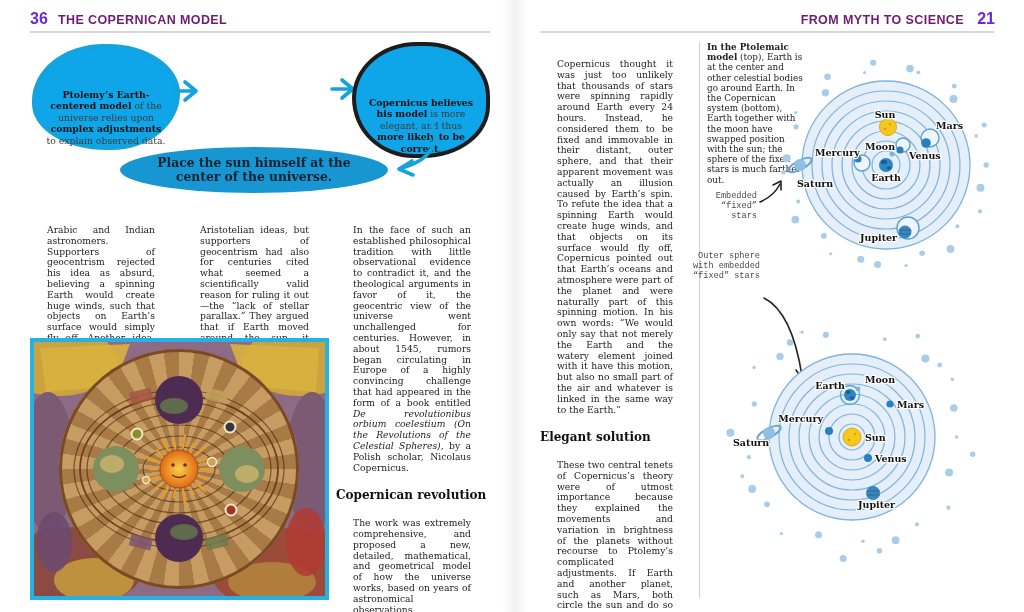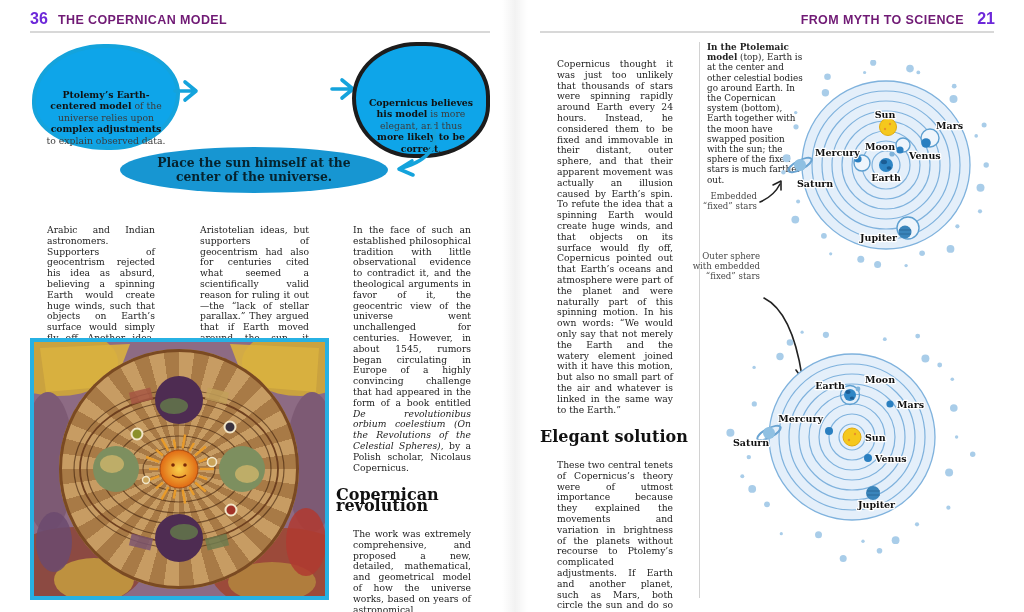--- a/index.html
+++ b/index.html
@@ -15,24 +15,24 @@
           display:flex;align-items:flex-end;justify-content:center;text-align:center;}
   .bubble p{margin:0;padding:0 10px;font-size:9.3px;line-height:11.5px;color:#3c3c3c;}
   .bubble b{color:#111;}
   .blue-b{border:4px solid #14a3dc;}
   .black-b{border:4.5px solid #1c1c1c;border-radius:52% 48% 50% 50% / 48% 55% 45% 55%;}
   .concl{background:#1796d2;border-radius:50%;display:flex;align-items:center;justify-content:center;
          text-align:center;font-weight:bold;font-size:12.3px;line-height:14.5px;color:#06232e;}
   .coltxt{font-size:9.2px;line-height:10.8px;text-align:justify;}
   .coltxt p{margin:17px;}
   .coltxt p.ind{text-indent:13px;}
-  .subhead{font-weight:bold;font-size:16px;margin:7px 0 2px 0;color:#111;}
+  .subhead{font-weight:bold;font-size:12px;margin:7px 0 2px 0;color:#111;}
   .cap{font-size:9px;line-height:10.6px;}
   .sidecap{font-size:8.8px;line-height:10.2px;text-align:left;}
-  .annot{font-size:8.6px;line-height:9.8px;color:#4a4a4a;text-align:right;}
+  .annot{font-size:8.6px;line-height:9.8px;color:#4a4a4a;text-align:right;font-family:Liberation Mono, monospace;}
   .plabel{font-family:"DejaVu Serif",serif;font-weight:bold;font-size:9.5px;
           paint-order:stroke;stroke:#ffffff;stroke-width:2.5px;stroke-linejoin:round;fill:#111;}
   .gutter{background:linear-gradient(to right,rgba(0,0,0,0) 0%,rgba(0,0,0,.05) 50%,rgba(0,0,0,0) 100%);}
   .wheel{border-radius:50%;
          background:repeating-conic-gradient(#c79c63 0deg 7.5deg,#a87a46 7.5deg 15deg);
          box-shadow:inset 0 0 0 3px #7a4a22;}
 </style>
 </head>
 <body>
 

